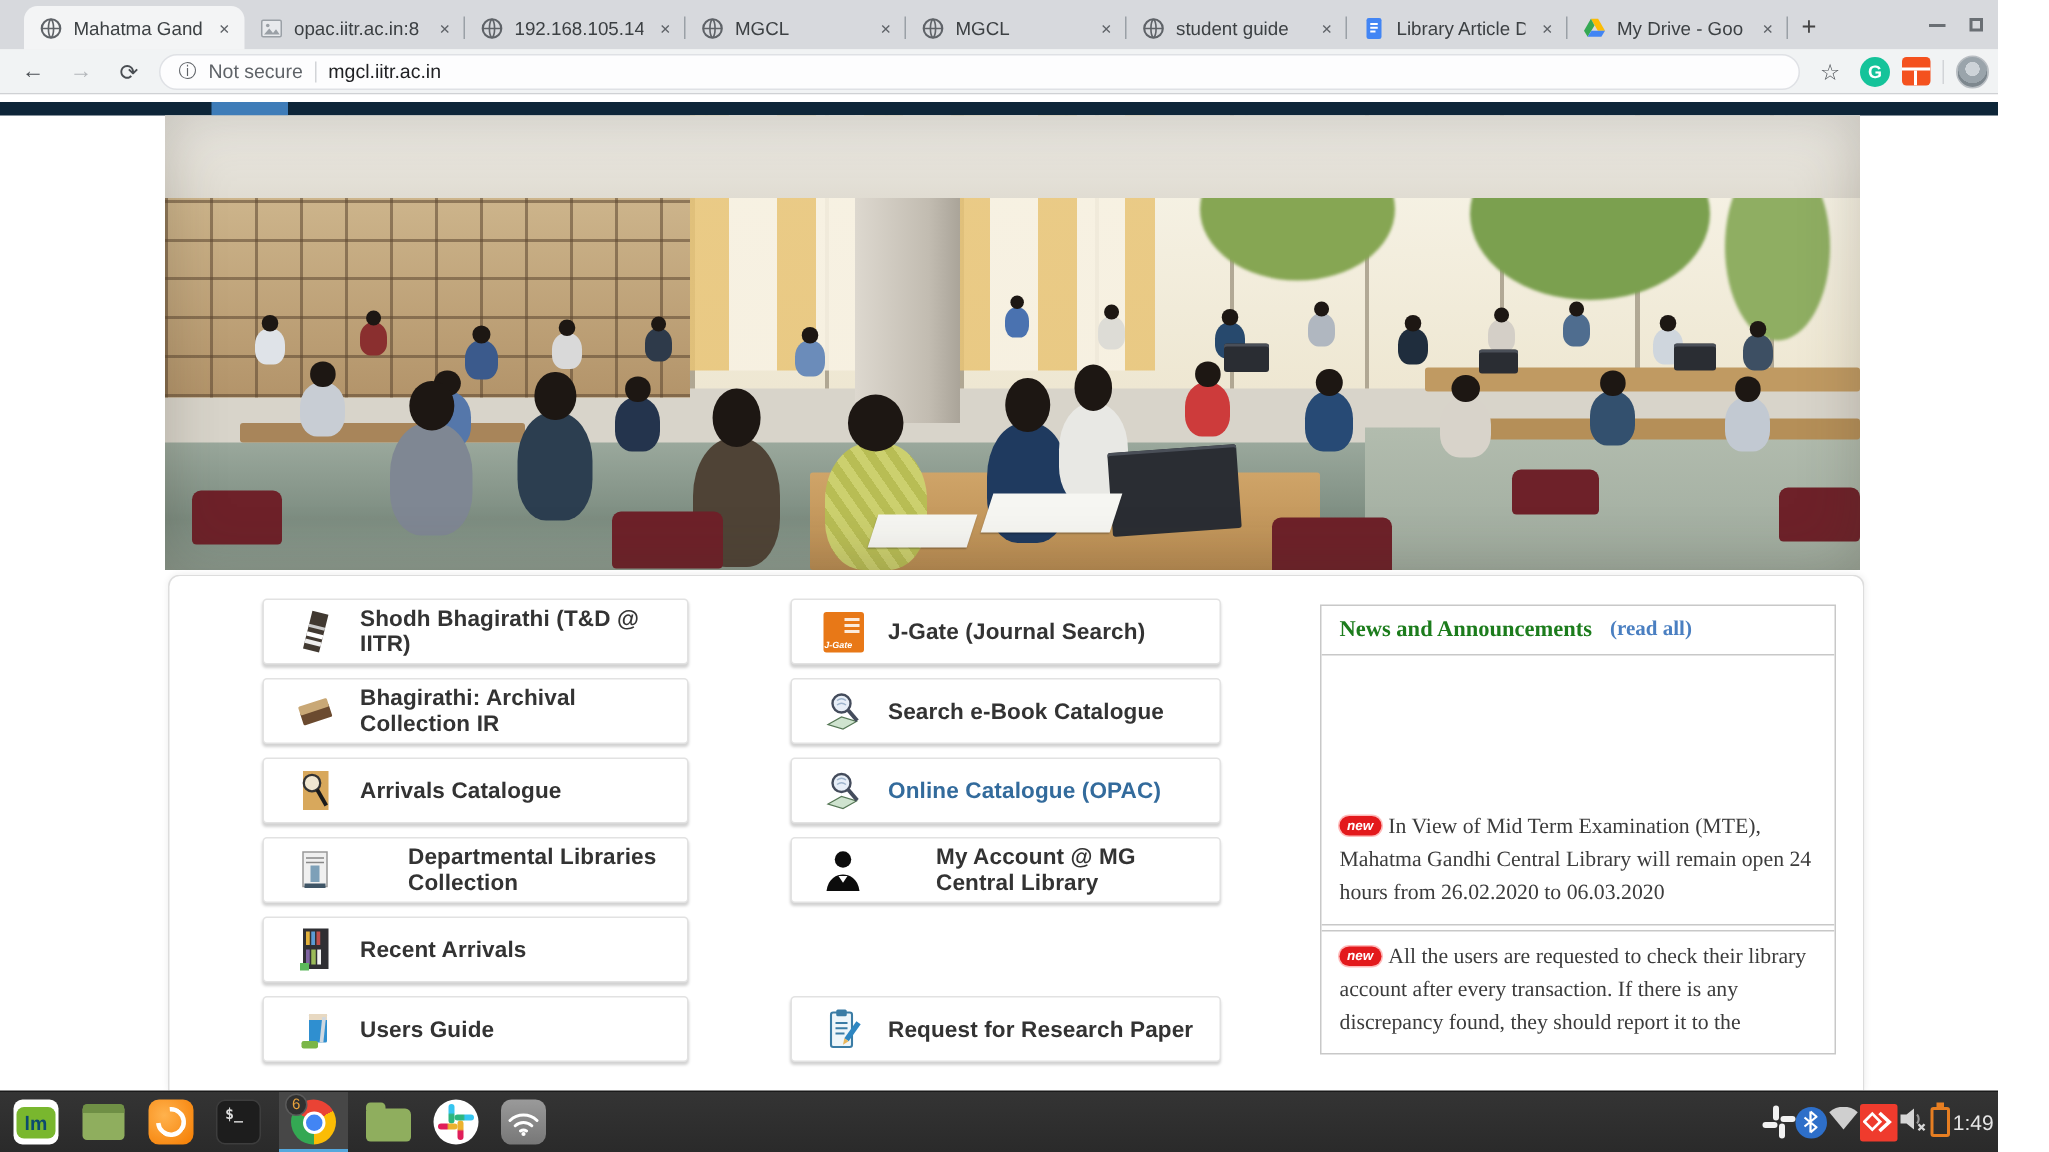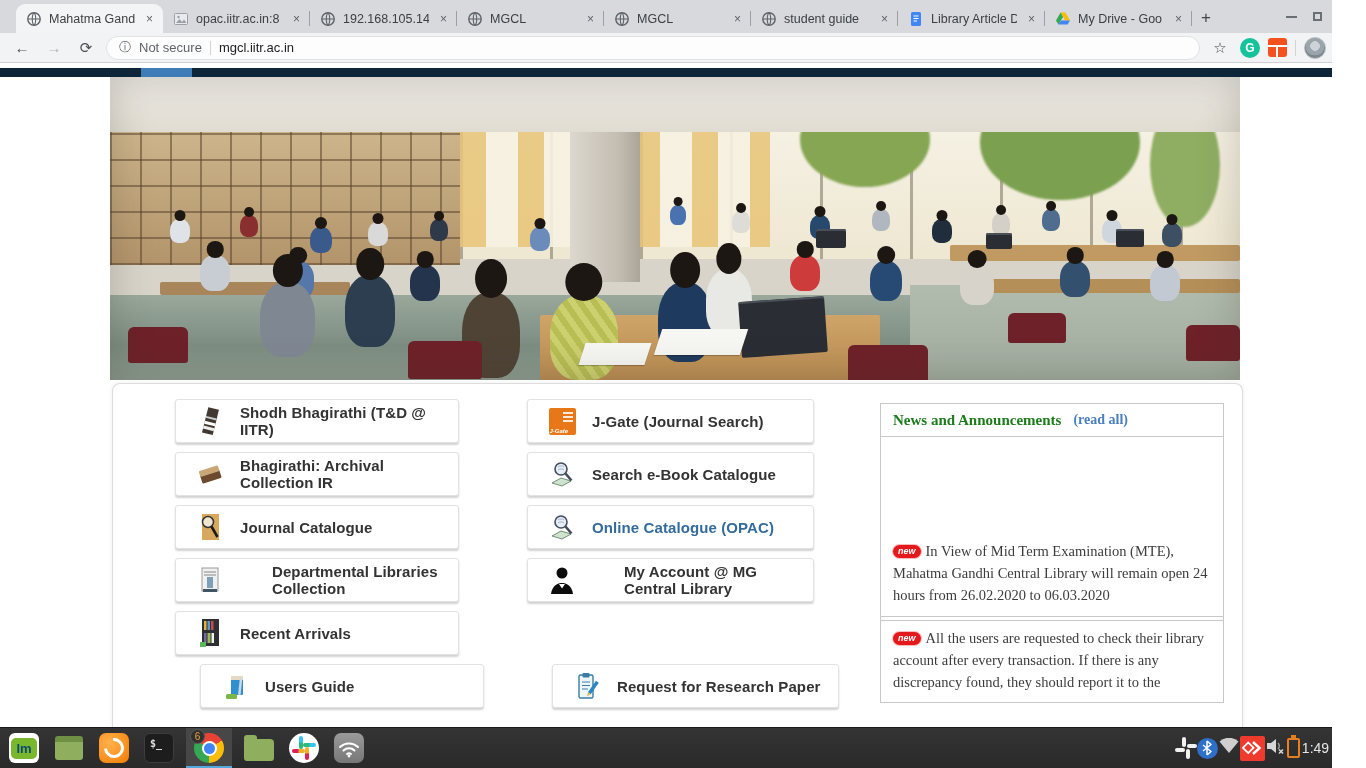--- a/index.html
+++ b/index.html
@@ -73,21 +73,21 @@
   .content-card { position:absolute; left:112px; top:320px; width:1131px; height:344px; background:#fff; border:1px solid #ddd; border-bottom:none; border-radius:8px 8px 0 0; box-shadow:0 0 5px rgba(0,0,0,.07); }
 
   
   .qbtn { position:absolute; height:44px; background:#fff; border:1px solid #e2e2e2; border-radius:3px; box-shadow:0 2px 2px rgba(0,0,0,.18); display:flex; align-items:center; gap:16px; padding-left:20px; cursor:pointer; }
   .qlabel { font-size:15px; font-weight:bold; color:#333; letter-spacing:.1px; }
   .qlabel.blue { color:#336b9c; }
   .qicon { width:28px; height:30px; flex:none; position:relative; display:flex; align-items:center; justify-content:center; }
   .col-l { left:175px; width:284px; }
   .col-r { left:527px; width:287px; }
   .row1 { top:336px; } .row2 { top:389px; } .row3 { top:442px; }
-  .row4 { top:495px;gap:48px; } .row5 { top:548px; } .row6 { top:601px;margin-left:25px; }
+  .row4 { top:495px;gap:48px; } .row5 { top:548px; } .row6 { top:601px; }
   .jgate-box { width:27px; height:27px; background:#e87817; border-radius:2px; position:relative; overflow:hidden; }
   .jgate-txt { position:absolute; left:1px; bottom:1px; font-size:6px; font-weight:bold; font-style:italic; color:#fff; }
   .jgate-box::before { content:""; position:absolute; right:3px; top:2px; width:10px; height:12px; background:repeating-linear-gradient(0deg,#fff 0 2px,transparent 2px 4px); opacity:.85; }
 
   
   .news { position:absolute; left:880px; top:340px; width:344px; height:300px; background:#fff; border:1px solid #c8c8c8; font-family:"Liberation Serif", serif; overflow:hidden; }
   .news-head { height:33px; display:flex; align-items:center; gap:12px; padding:0 12px; border-bottom:1px solid #c8c8c8; }
   .news-title { color:#1c7c1c; font-weight:bold; font-size:15px; }
   .news-readall { color:#4a7fc1; font-weight:bold; font-size:14px; cursor:pointer; }
   .news-spacer { height:97px; }
@@ -342,21 +342,21 @@
       <span class="qlabel">Bhagirathi: Archival Collection IR</span>
     </div>
     <div class="qbtn col-l row3">
       <span class="qicon">
           <svg width="28" height="30" viewBox="0 0 28 30">
             <rect x="6" y="2" width="17" height="26" fill="#d8a85c"></rect>
             <circle cx="12" cy="10" r="5.5" fill="#f0e6d0" stroke="#333" stroke-width="1.5"></circle>
             <line x1="15.5" y1="14.5" x2="21.5" y2="25" stroke="#1a1a1a" stroke-width="2.6"></line>
           </svg>
         </span>
-      <span class="qlabel">Journal Catalogue</span>
+      <span class="qlabel">Arrivals Catalogue</span>
     </div>
     <div class="qbtn col-l row4">
       <span class="qicon">
           <svg width="28" height="30" viewBox="0 0 28 30">
             <rect x="6" y="3" width="16" height="23" fill="#f0f0f0" stroke="#999"></rect>
             <path d="M8 7h12M8 10h12" stroke="#888" stroke-width="1"></path>
             <rect x="11" y="12" width="6" height="11" fill="#7da0b8"></rect>
             <rect x="7" y="24" width="14" height="3" fill="#3f5566"></rect>
           </svg>
         </span>

